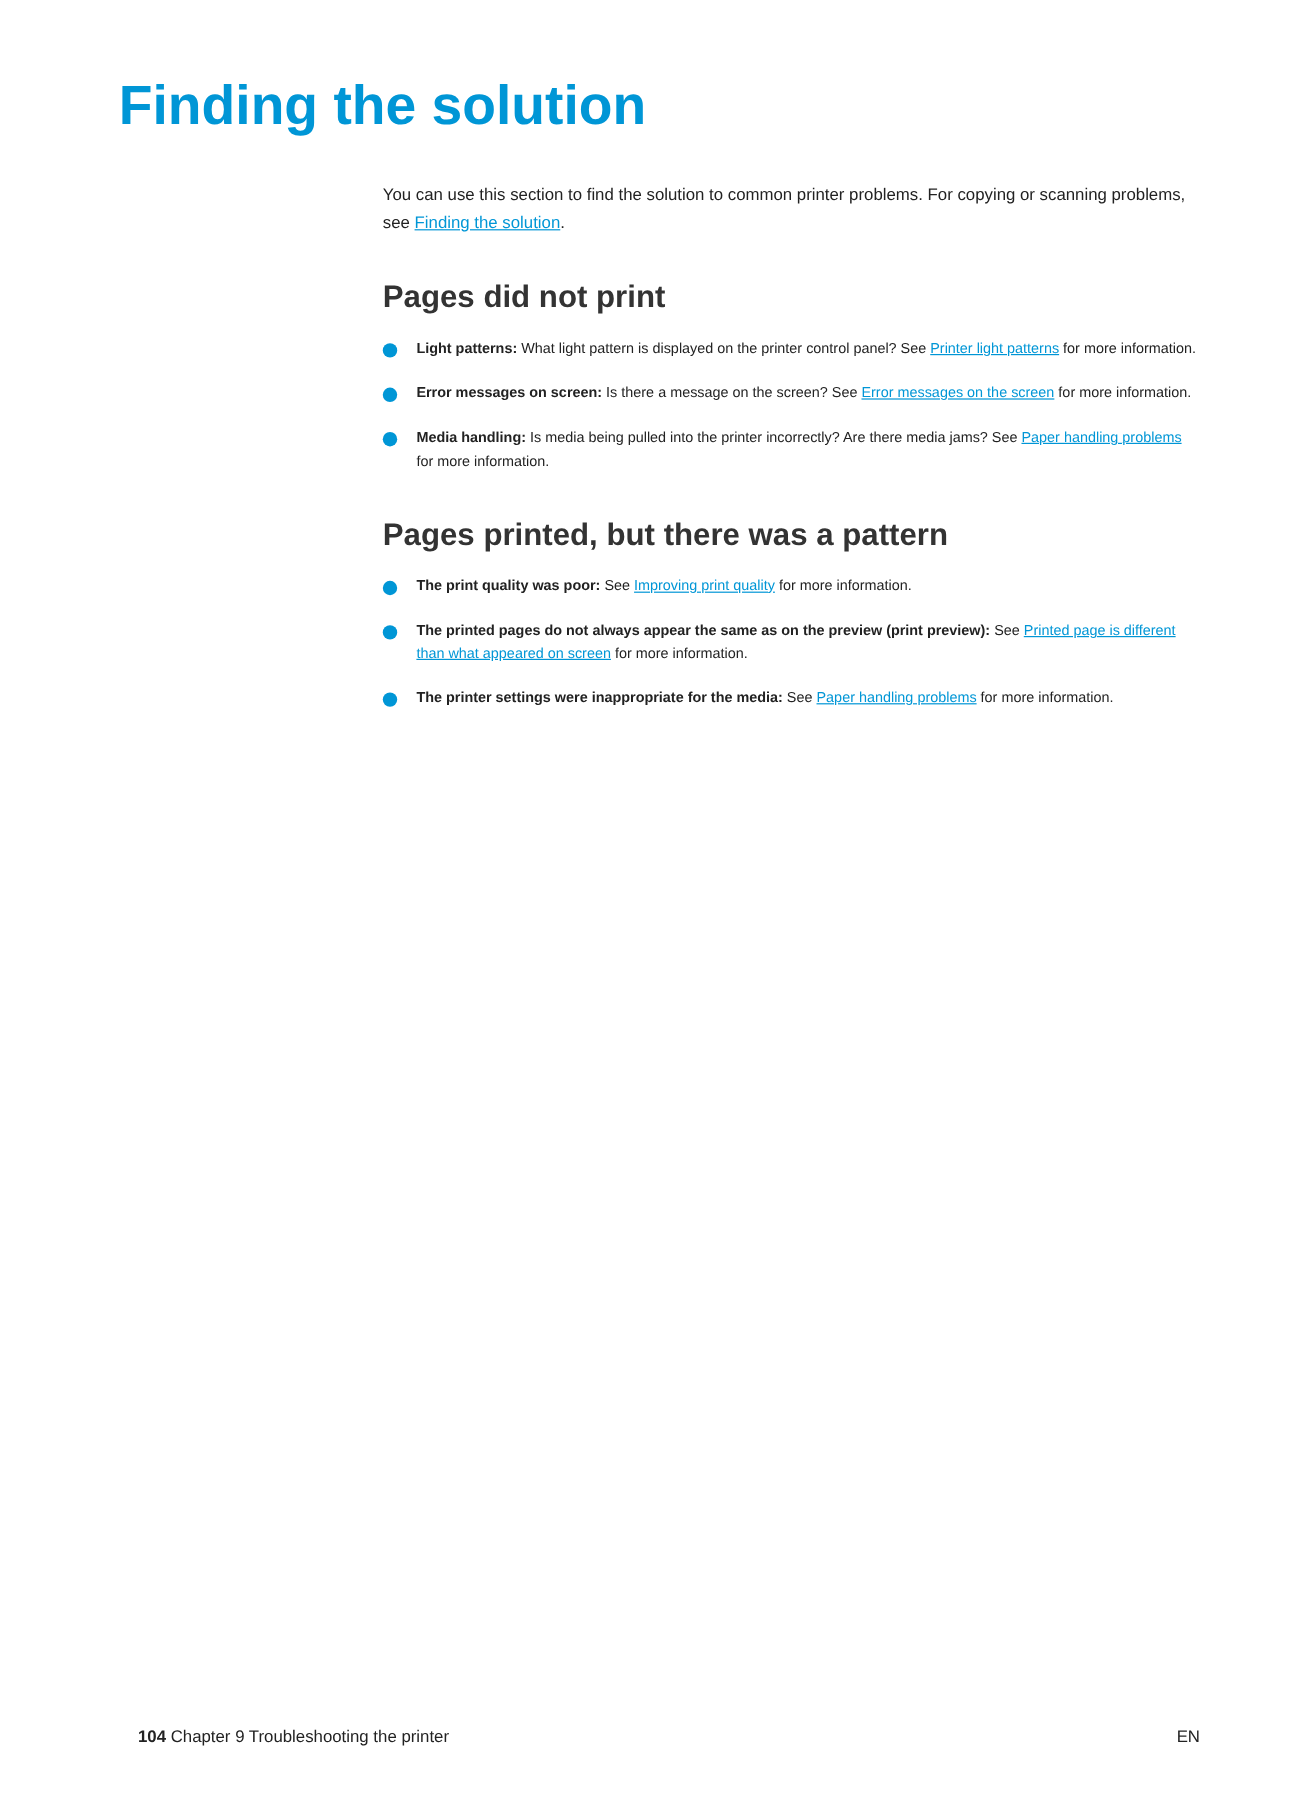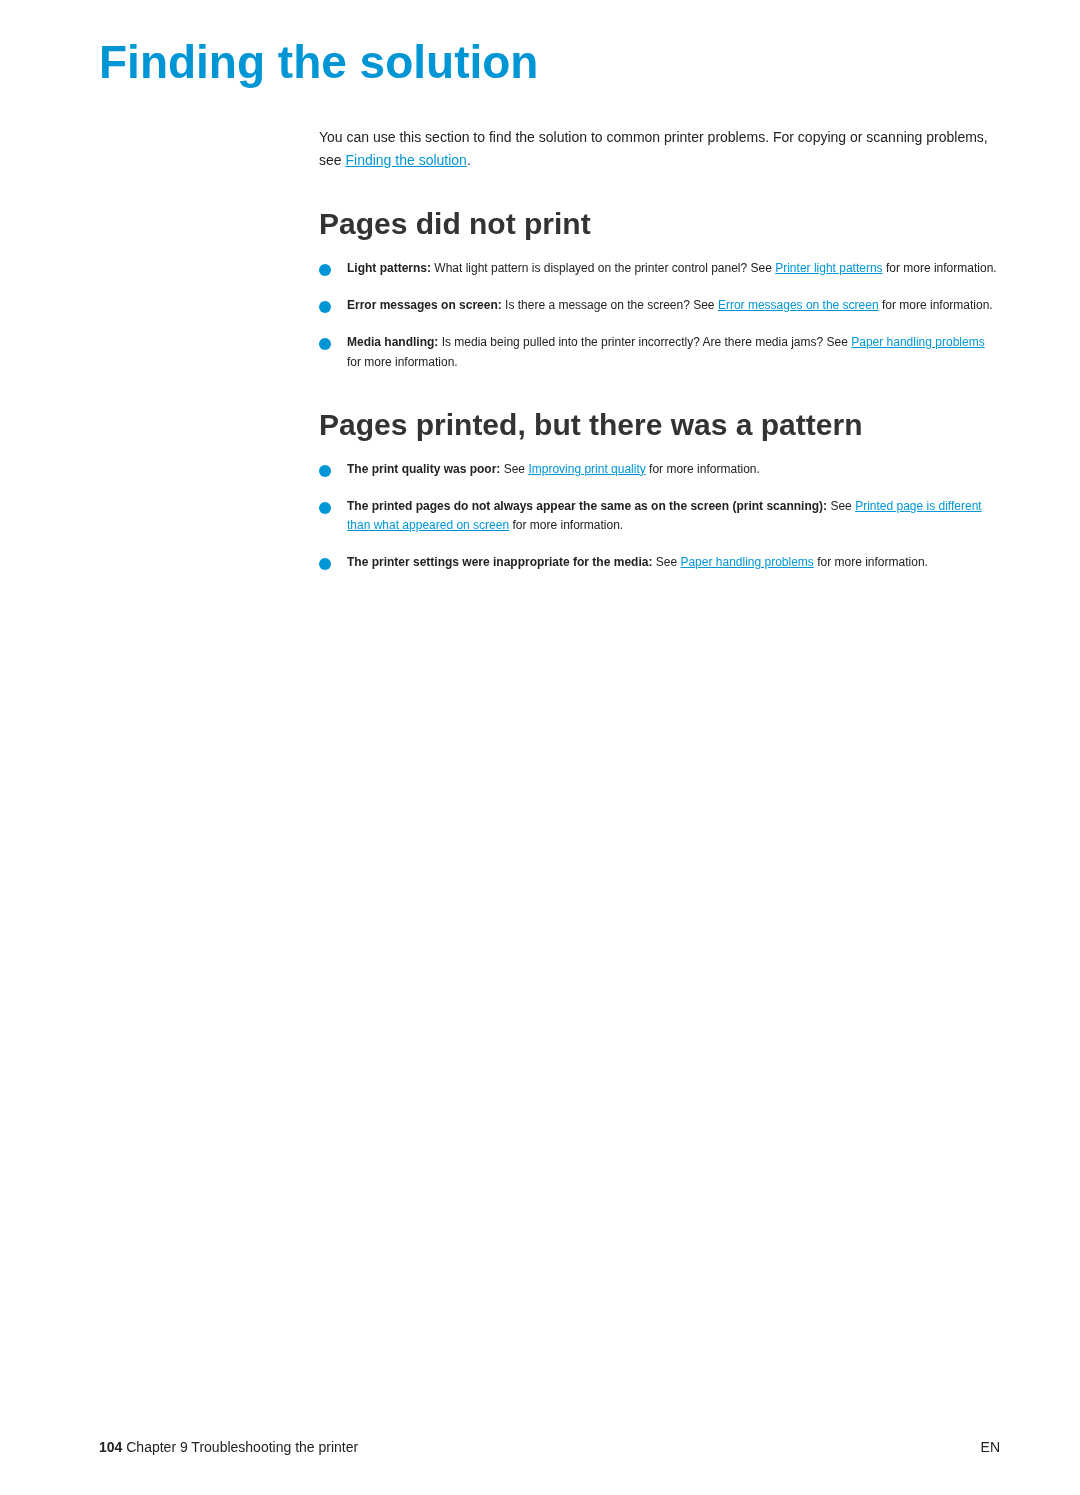--- a/index.html
+++ b/index.html
@@ -12,42 +12,42 @@
       background: #ffffff;
       font-family: Arial, Helvetica, sans-serif;
       font-size: 15px;
       color: #222222;
       width: 1080px;
       min-height: 1495px;
       position: relative;
     }
 
     .page-container {
-      padding: 35px 80px 80px 99px;
+      padding: 60px 80px 80px 99px;
       max-width: 1080px;
     }
 
     .page-title {
       font-size: 46px;
       font-weight: bold;
       color: #0096d6;
       margin-bottom: 36px;
       line-height: 1.2;
     }
 
     .intro-text {
       margin-left: 220px;
       margin-bottom: 36px;
       font-size: 14px;
       line-height: 1.6;
       color: #222;
     }
 
     .section-heading {
-      font-size: 30px;
+      font-size: 26px;
       font-weight: bold;
       color: #333333;
       margin-bottom: 18px;
       margin-left: 220px;
     }
 
     .bullet-list {
       list-style: none;
       margin-left: 220px;
       margin-bottom: 36px;
@@ -94,20 +94,21 @@
       font-size: 14px;
       color: #222;
     }
 
     .footer-left {
       font-weight: normal;
     }
 
     .footer-left strong {
       font-weight: bold;
+      margin-left: 16px;
     }
 
     .footer-right {
       font-weight: normal;
     }
   </style>
 </head>
 <body>
 
 <div class="page-container">
@@ -153,21 +154,21 @@
       <li>
         <span class="bullet-dot"></span>
         <span class="bullet-content">
           <strong>The print quality was poor:</strong><span> See </span><a class="link">Improving print quality</a><span> for more information.</span>
         </span>
       </li>
 
       <li>
         <span class="bullet-dot"></span>
         <span class="bullet-content">
-          <strong>The printed pages do not always appear the same as on the screen (print scanning):</strong><span> See </span><a class="link">Printed page is different than what appeared on screen</a><span> for more information.</span>
+          <strong>The printed pages do not always appear the same as on the preview (print preview):</strong><span> See </span><a class="link">Printed page is different than what appeared on screen</a><span> for more information.</span>
         </span>
       </li>
 
       <li>
         <span class="bullet-dot"></span>
         <span class="bullet-content">
           <strong>The printer settings were inappropriate for the media:</strong><span> See </span><a class="link">Paper handling problems</a><span> for more information.</span>
         </span>
       </li>
 

